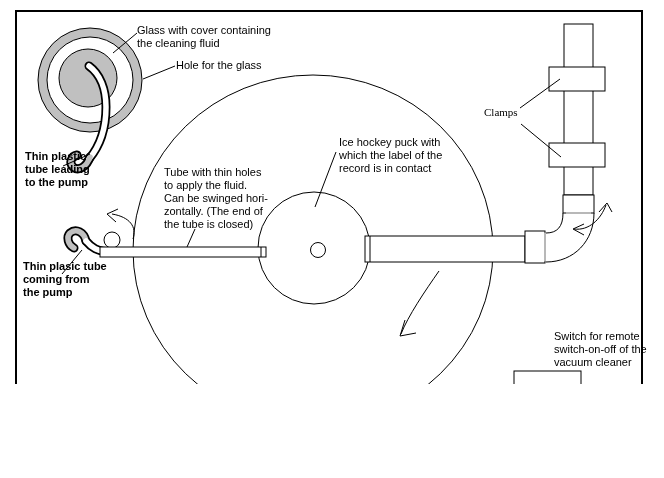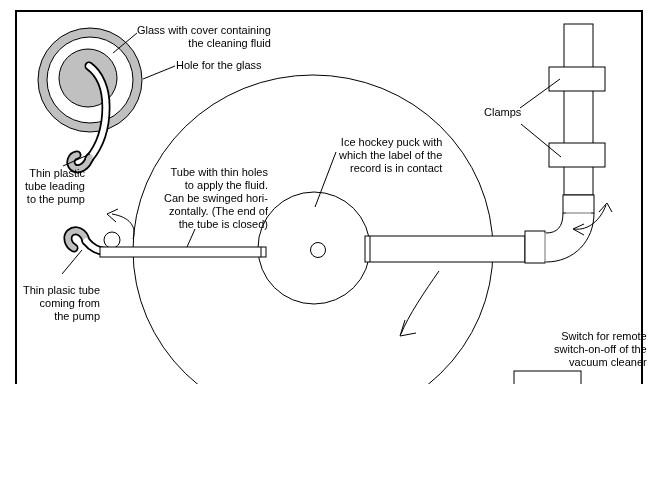--- a/index.html
+++ b/index.html
@@ -1,17 +1,17 @@
 <!DOCTYPE html>
 <html><head>
 <meta charset="utf-8">
 <style>
   html,body{margin:0;padding:0;background:#fff;}
   #stage{position:relative;width:664px;height:384px;background:#ffffff;overflow:hidden;
-         font-family:"Liberation Sans",sans-serif;text-align:right;}
+         font-family:"Liberation Sans",sans-serif;}
   #art{position:absolute;left:0;top:0;}
   .label{position:absolute;font-size:11px;line-height:13px;color:#000;
          white-space:pre-line;letter-spacing:0px;}
 </style>
 </head>
 <body>
 
 <div id="stage">
 
   <svg id="art" width="664" height="478" viewBox="0 0 664 478">
@@ -85,31 +85,31 @@
       <polyline points="416,333 400,336 405,320"></polyline>
       <path d="M 574,229 C 589,231 601,219 606,205"></path>
       <polyline points="584,224 573,229 584,235"></polyline>
       <polyline points="599,212 607,203 612,212"></polyline>
     </g>
   </svg>
 
   <div class="label" style="left:137px;top:24px;">Glass with cover containing
 the cleaning fluid</div>
   <div class="label" style="left:176px;top:59px;">Hole for the glass</div>
-  <div class="label" style="left:25px;top:167px;">Thin plastic
+  <div class="label" style="left:25px;top:150px;font-weight:bold;">Thin plastic
 tube  leading
 to the pump</div>
   <div class="label" style="left:164px;top:166px;">Tube with thin holes
 to apply the fluid.
 Can be swinged hori-
 zontally. (The end of
 the tube is closed)</div>
   <div class="label" style="left:339px;top:136px;">Ice hockey puck with
 which the label of the
 record is in contact</div>
-  <div class="label" style="left:484px;top:106px;">Clamps</div>
-  <div class="label" style="left:23px;top:284px;">Thin plasic tube
+  <div class="label" style="left:484px;top:106px;font-family:Liberation Serif, serif;">Clamps</div>
+  <div class="label" style="left:23px;top:260px;font-weight:bold;">Thin plasic tube
 coming  from
 the  pump</div>
   <div class="label" style="left:506px;top:330px;margin-left:48px;">Switch for remote
 switch-on-off of the
 vacuum  cleaner</div>
 </div>
 
 </body></html>

